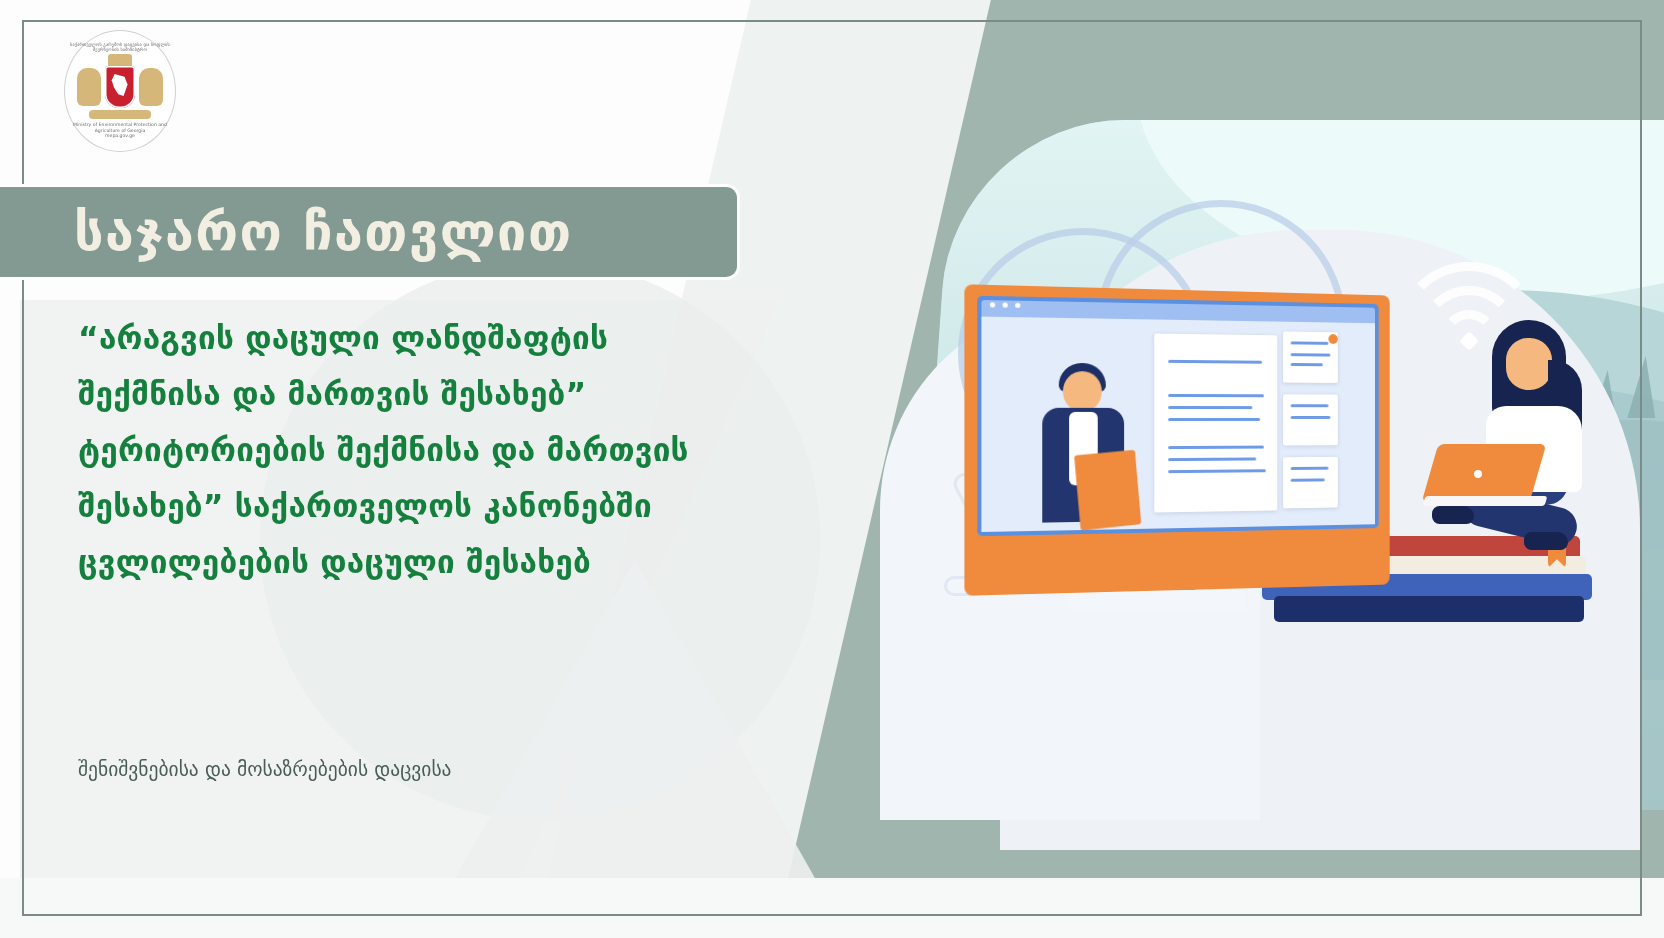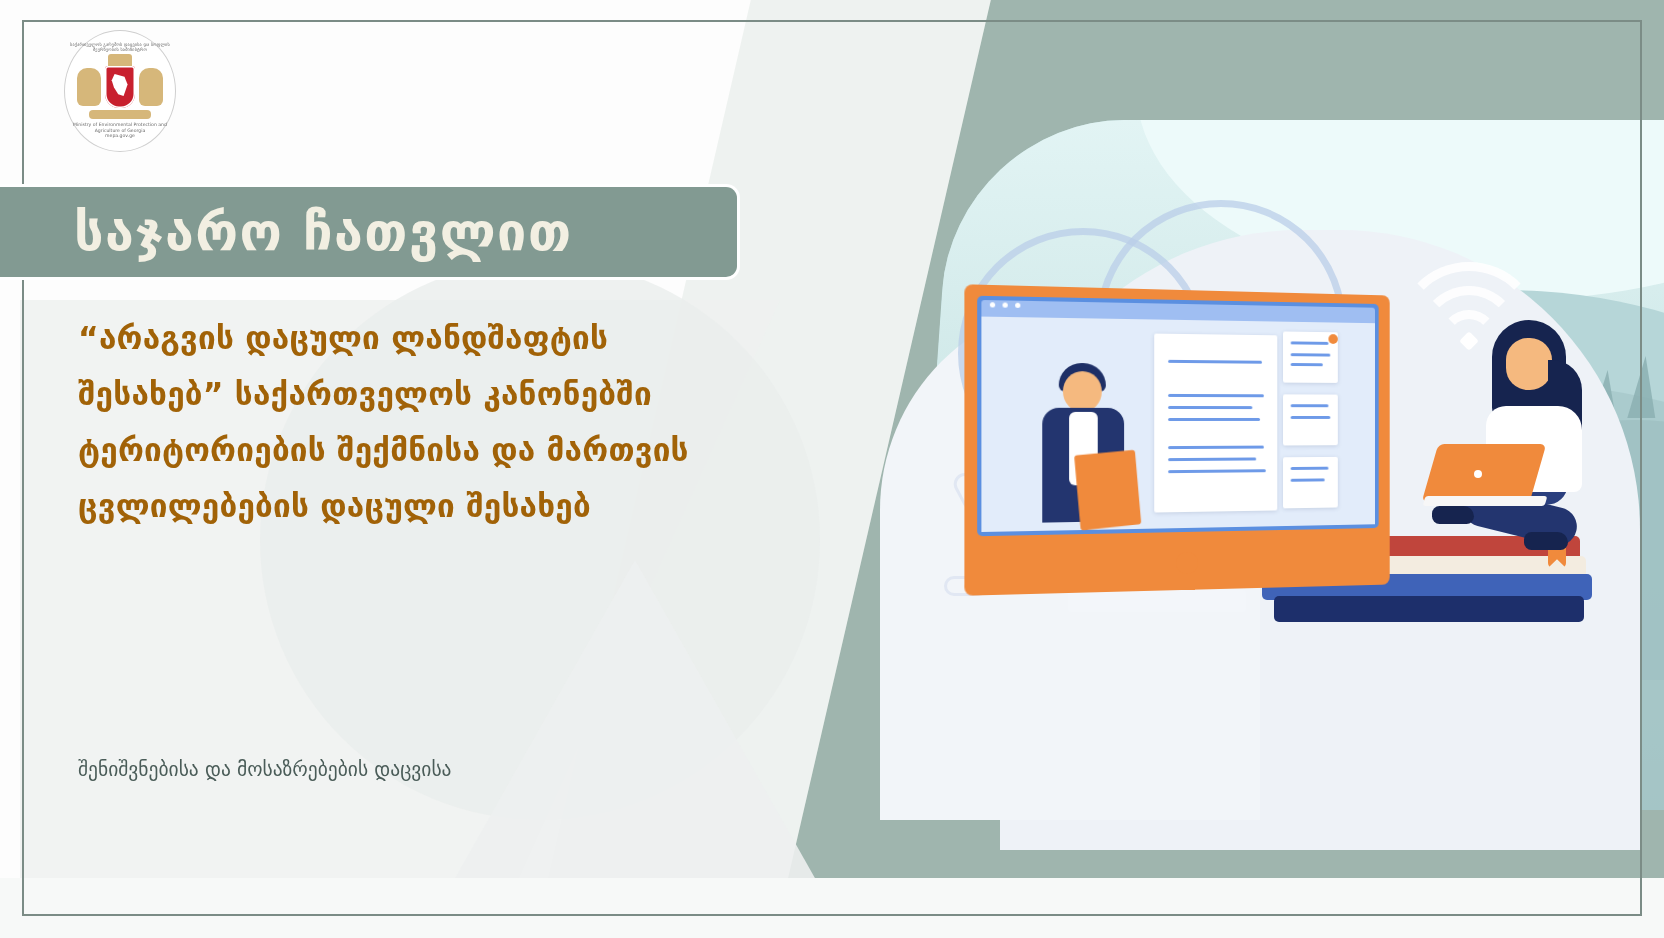--- a/index.html
+++ b/index.html
@@ -174,21 +174,21 @@
   }
   .title-text {
     font-size:52px; font-weight:bold; color:#f2efe2;
     letter-spacing:1.5px; padding-left:74px;
   }
 
   
   .body-text {
     position:absolute; left:78px; top:310px; width:640px;
     font-size:31.5px; font-weight:bold; line-height:1.78;
-    color:#a16207; letter-spacing:.2px;
+    color:#15803d; letter-spacing:.2px;
   }
   .body-text .ln { white-space:nowrap; }
 
   .note {
     position:absolute; left:78px; top:752px; width:640px;
     font-size:19.5px; line-height:1.85; color:#4a5c58;
   }
 
   
   .date-text {
@@ -407,22 +407,23 @@
   </div>
 
   <div class="title-wrap">
     <div class="title-band">
       <div class="title-text">საჯარო ჩათვლით</div>
     </div>
   </div>
 
   <div class="body-text">
     <div class="ln">“არაგვის დაცული ლანდშაფტის</div>
+    <div class="ln">შექმნისა და მართვის შესახებ”</div>
+    <div class="ln">ტერიტორიების შექმნისა და მართვის</div>
     <div class="ln">შესახებ” საქართველოს კანონებში</div>
-    <div class="ln">ტერიტორიების შექმნისა და მართვის</div>
     <div class="ln">ცვლილებების დაცული შესახებ</div>
   </div>
 
   <div class="note">
     <div>შენიშვნებისა და მოსაზრებების  დაცვისა</div>
   </div>
 
 
 </div>
 

